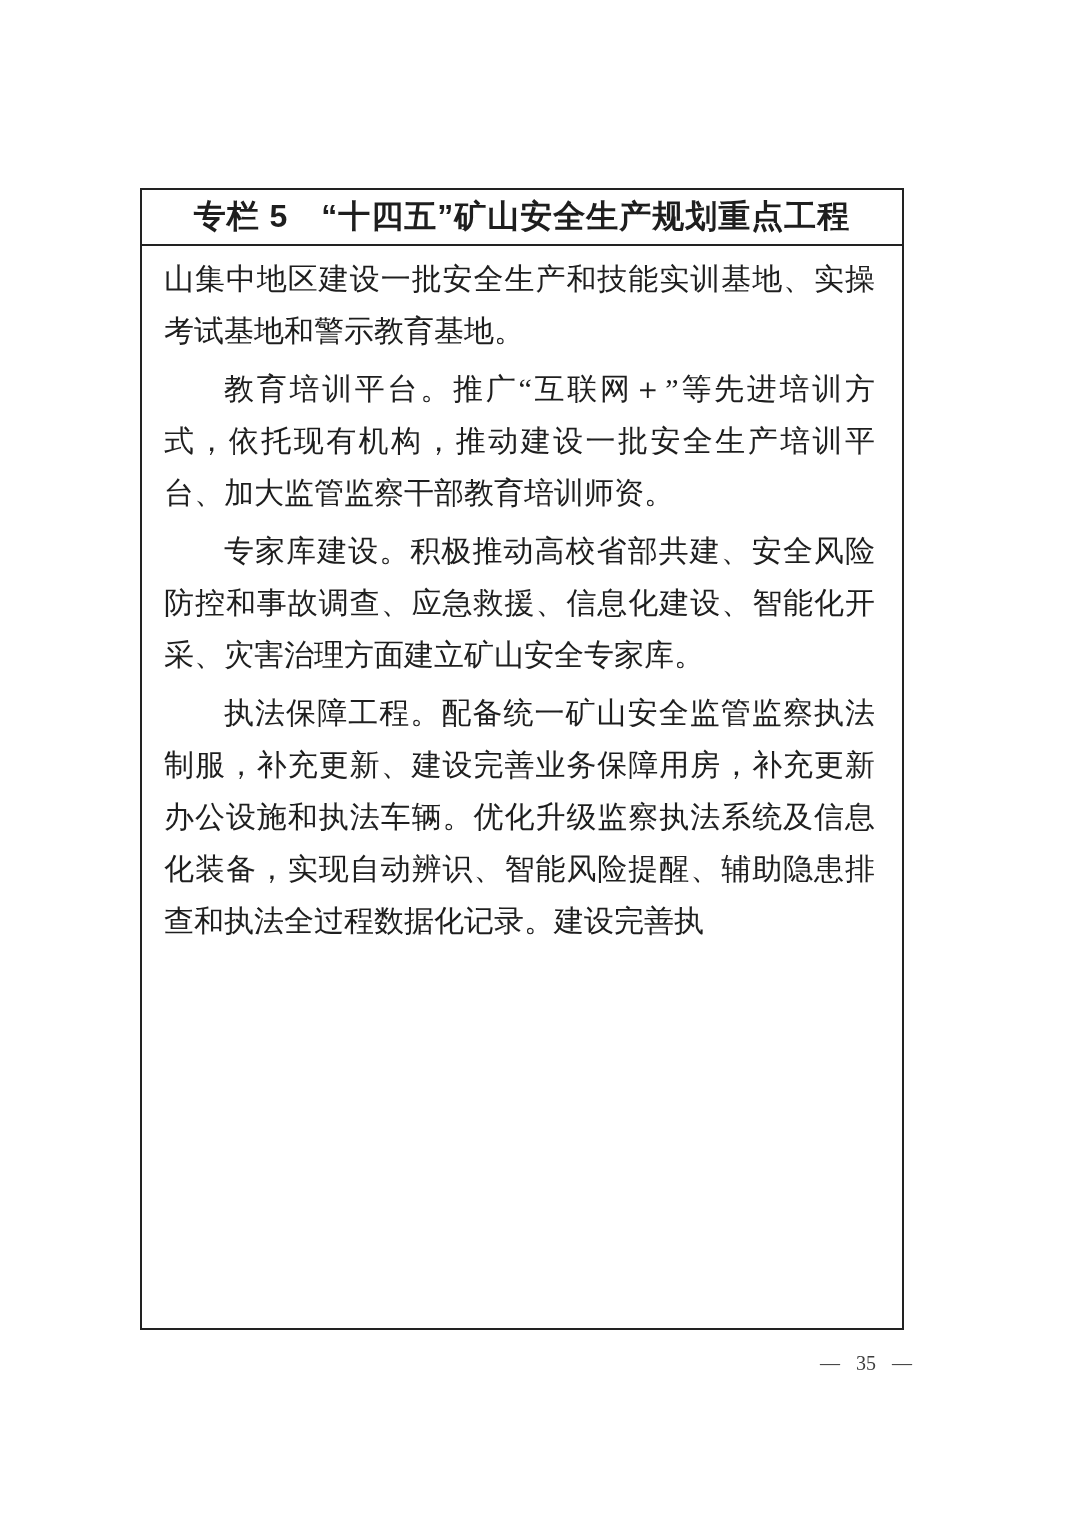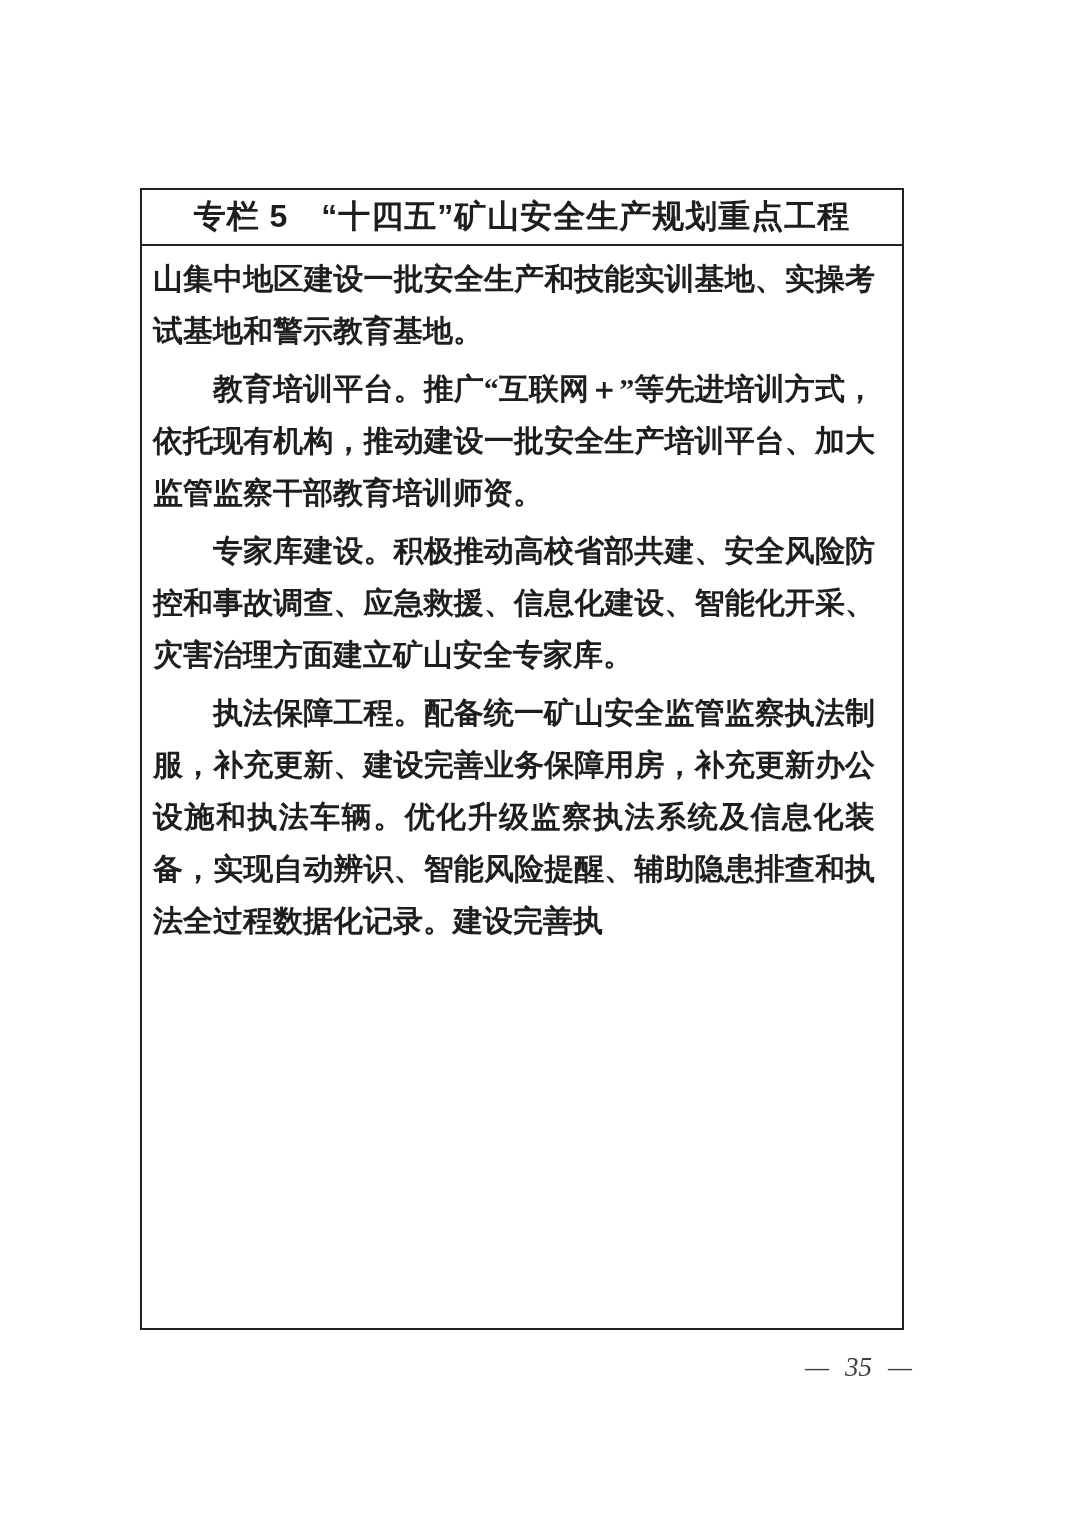--- a/index.html
+++ b/index.html
@@ -38,40 +38,40 @@
     font-family: "Liberation Sans", "DejaVu Sans", sans-serif;
     font-weight: bold;
     font-size: 32px;
     letter-spacing: 1px;
     white-space: nowrap;
   }
   .column-body {
     padding: 7px 27px 0 11px;
     font-size: 30px;
     line-height: 52px;
-    font-weight: 700;
+    font-weight: 400;
     text-align: justify;
+    margin-left: 11px;
   }
   .para {
     margin: 0;
   }
   .para + .para {
     margin-top: 6px;
   }
   .para.indent {
     text-indent: 2em;
   }
   .page-footer {
     position: absolute;
     top: 1352px;
     right: 168px;
-    font-size: 27px;
+    font-size: 20px;
     color: #3d3d3d;
     white-space: nowrap;
-    font-style: italic;
   }
   .page-footer .page-num {
     margin: 0 16px;
   }
 </style>
 </head>
 <body>
 
 <div class="column-box">
   <div class="column-title-row">

